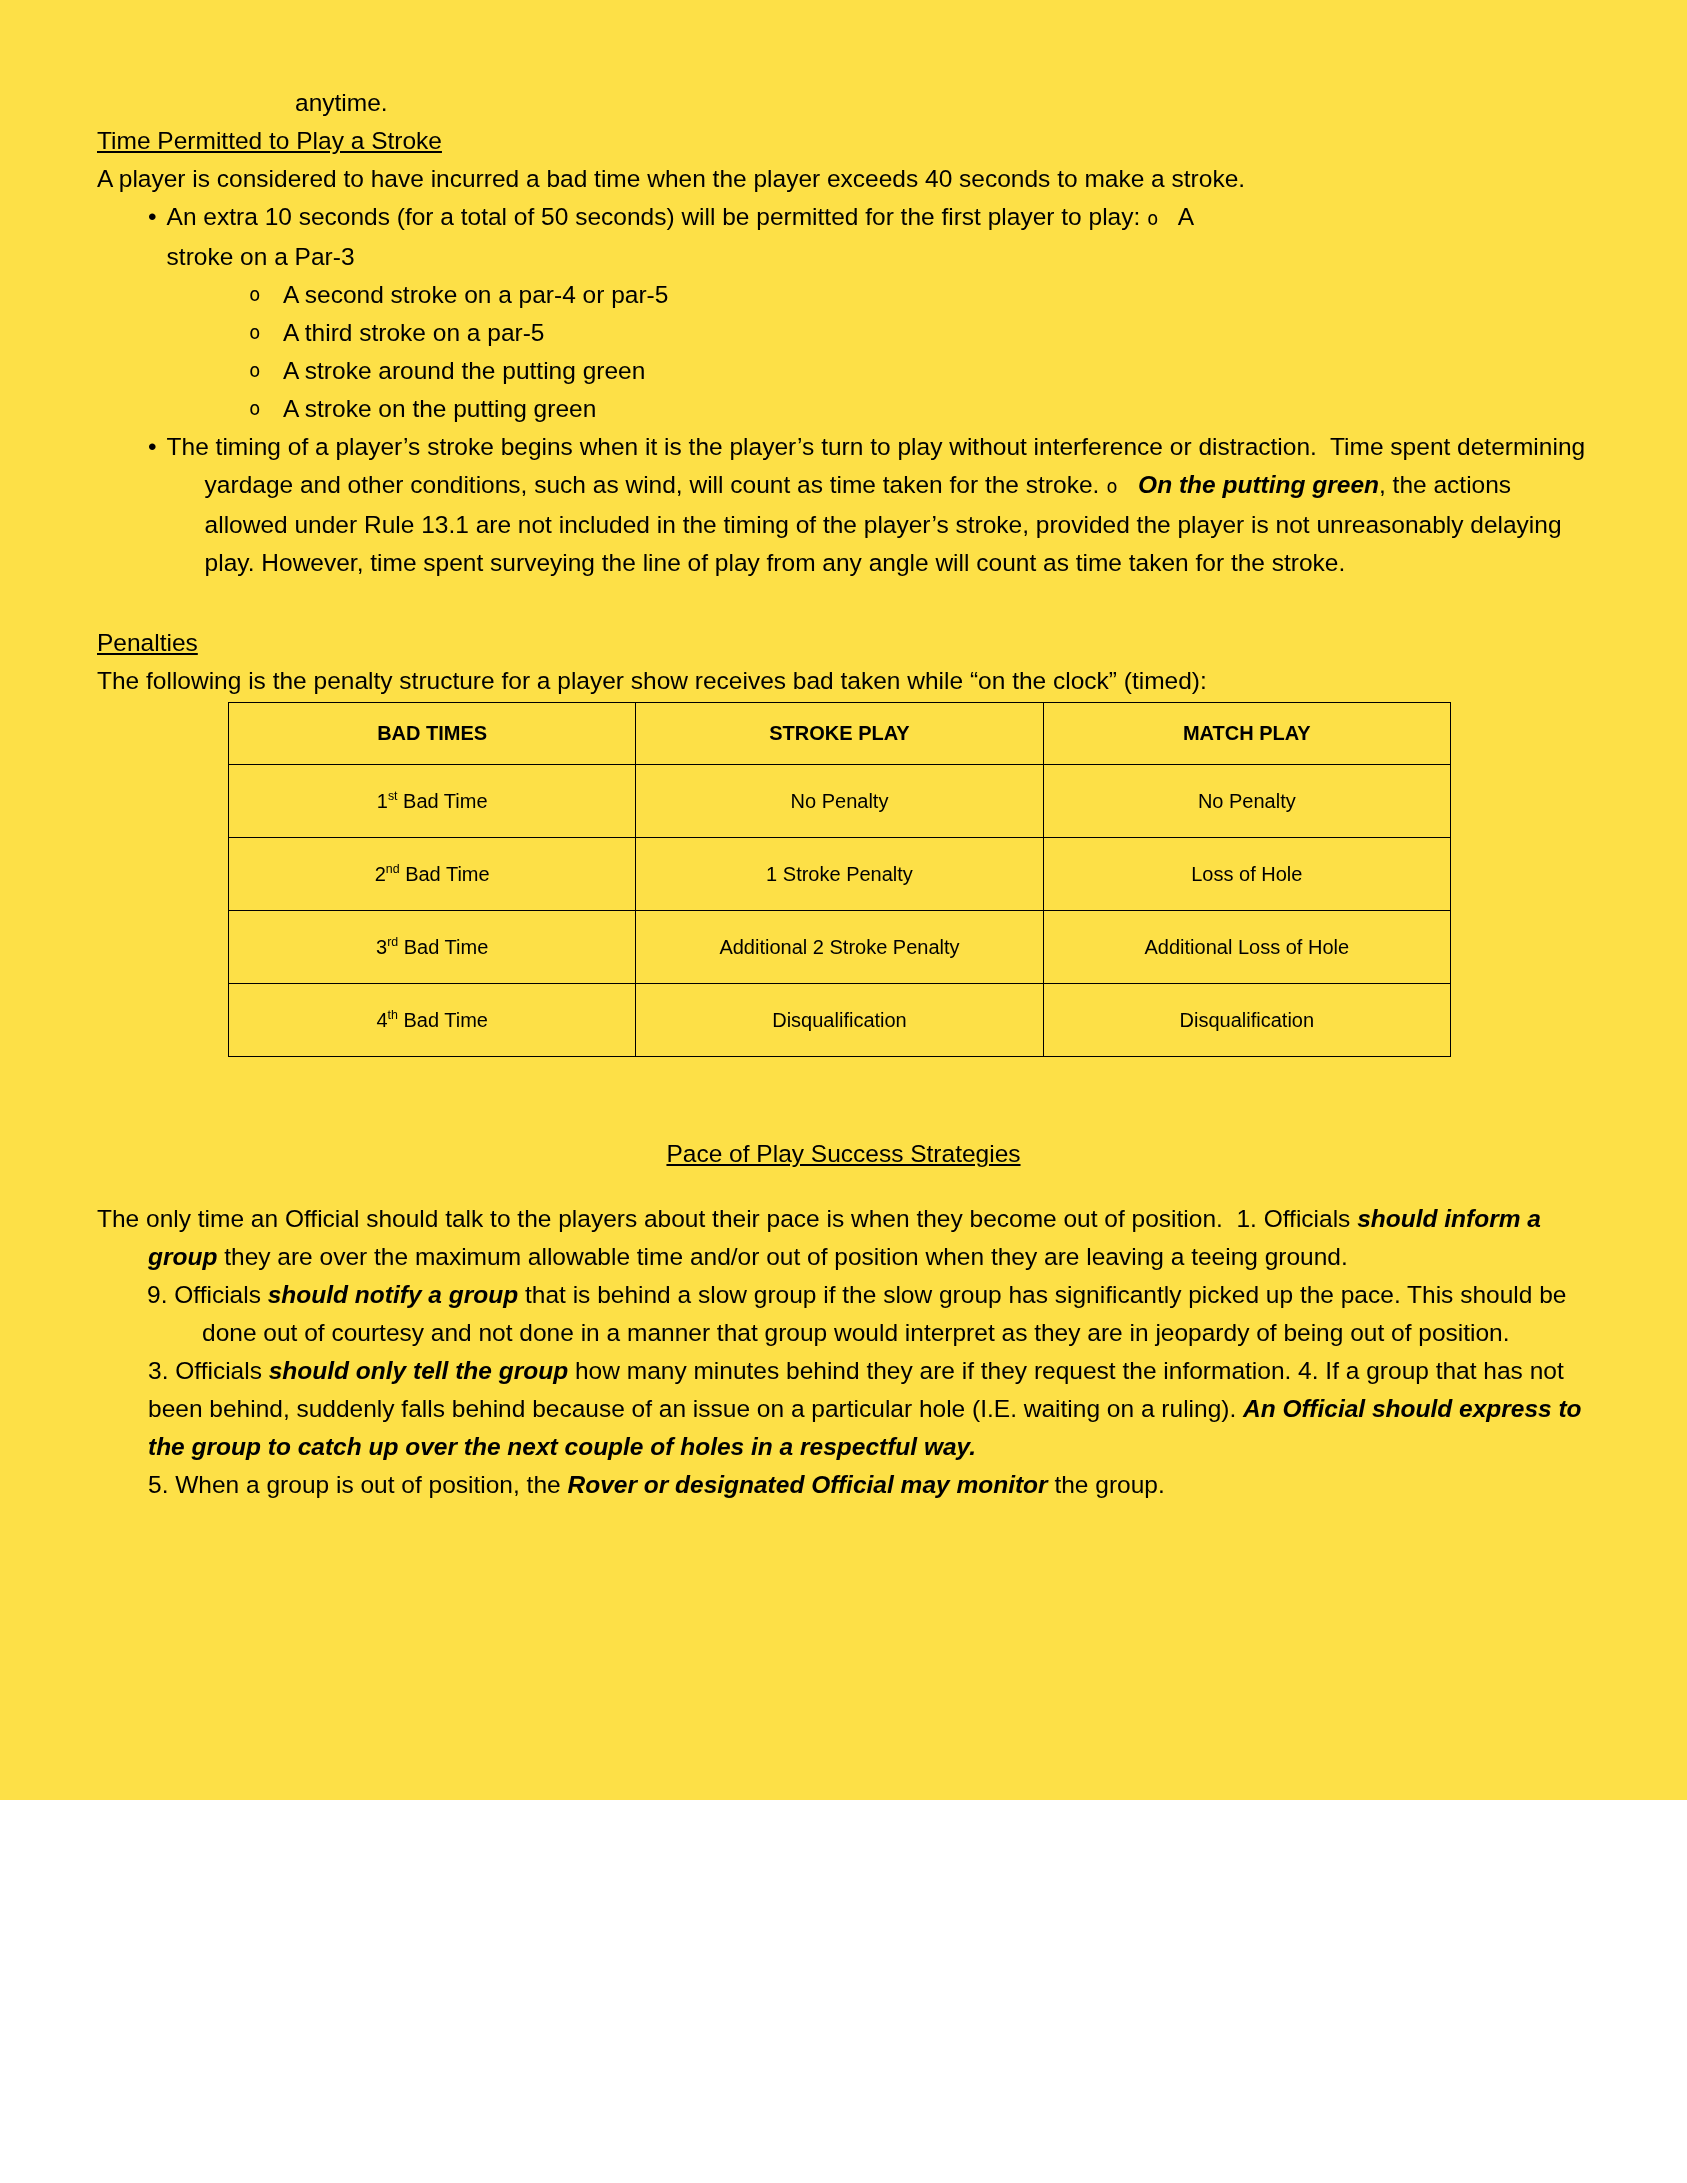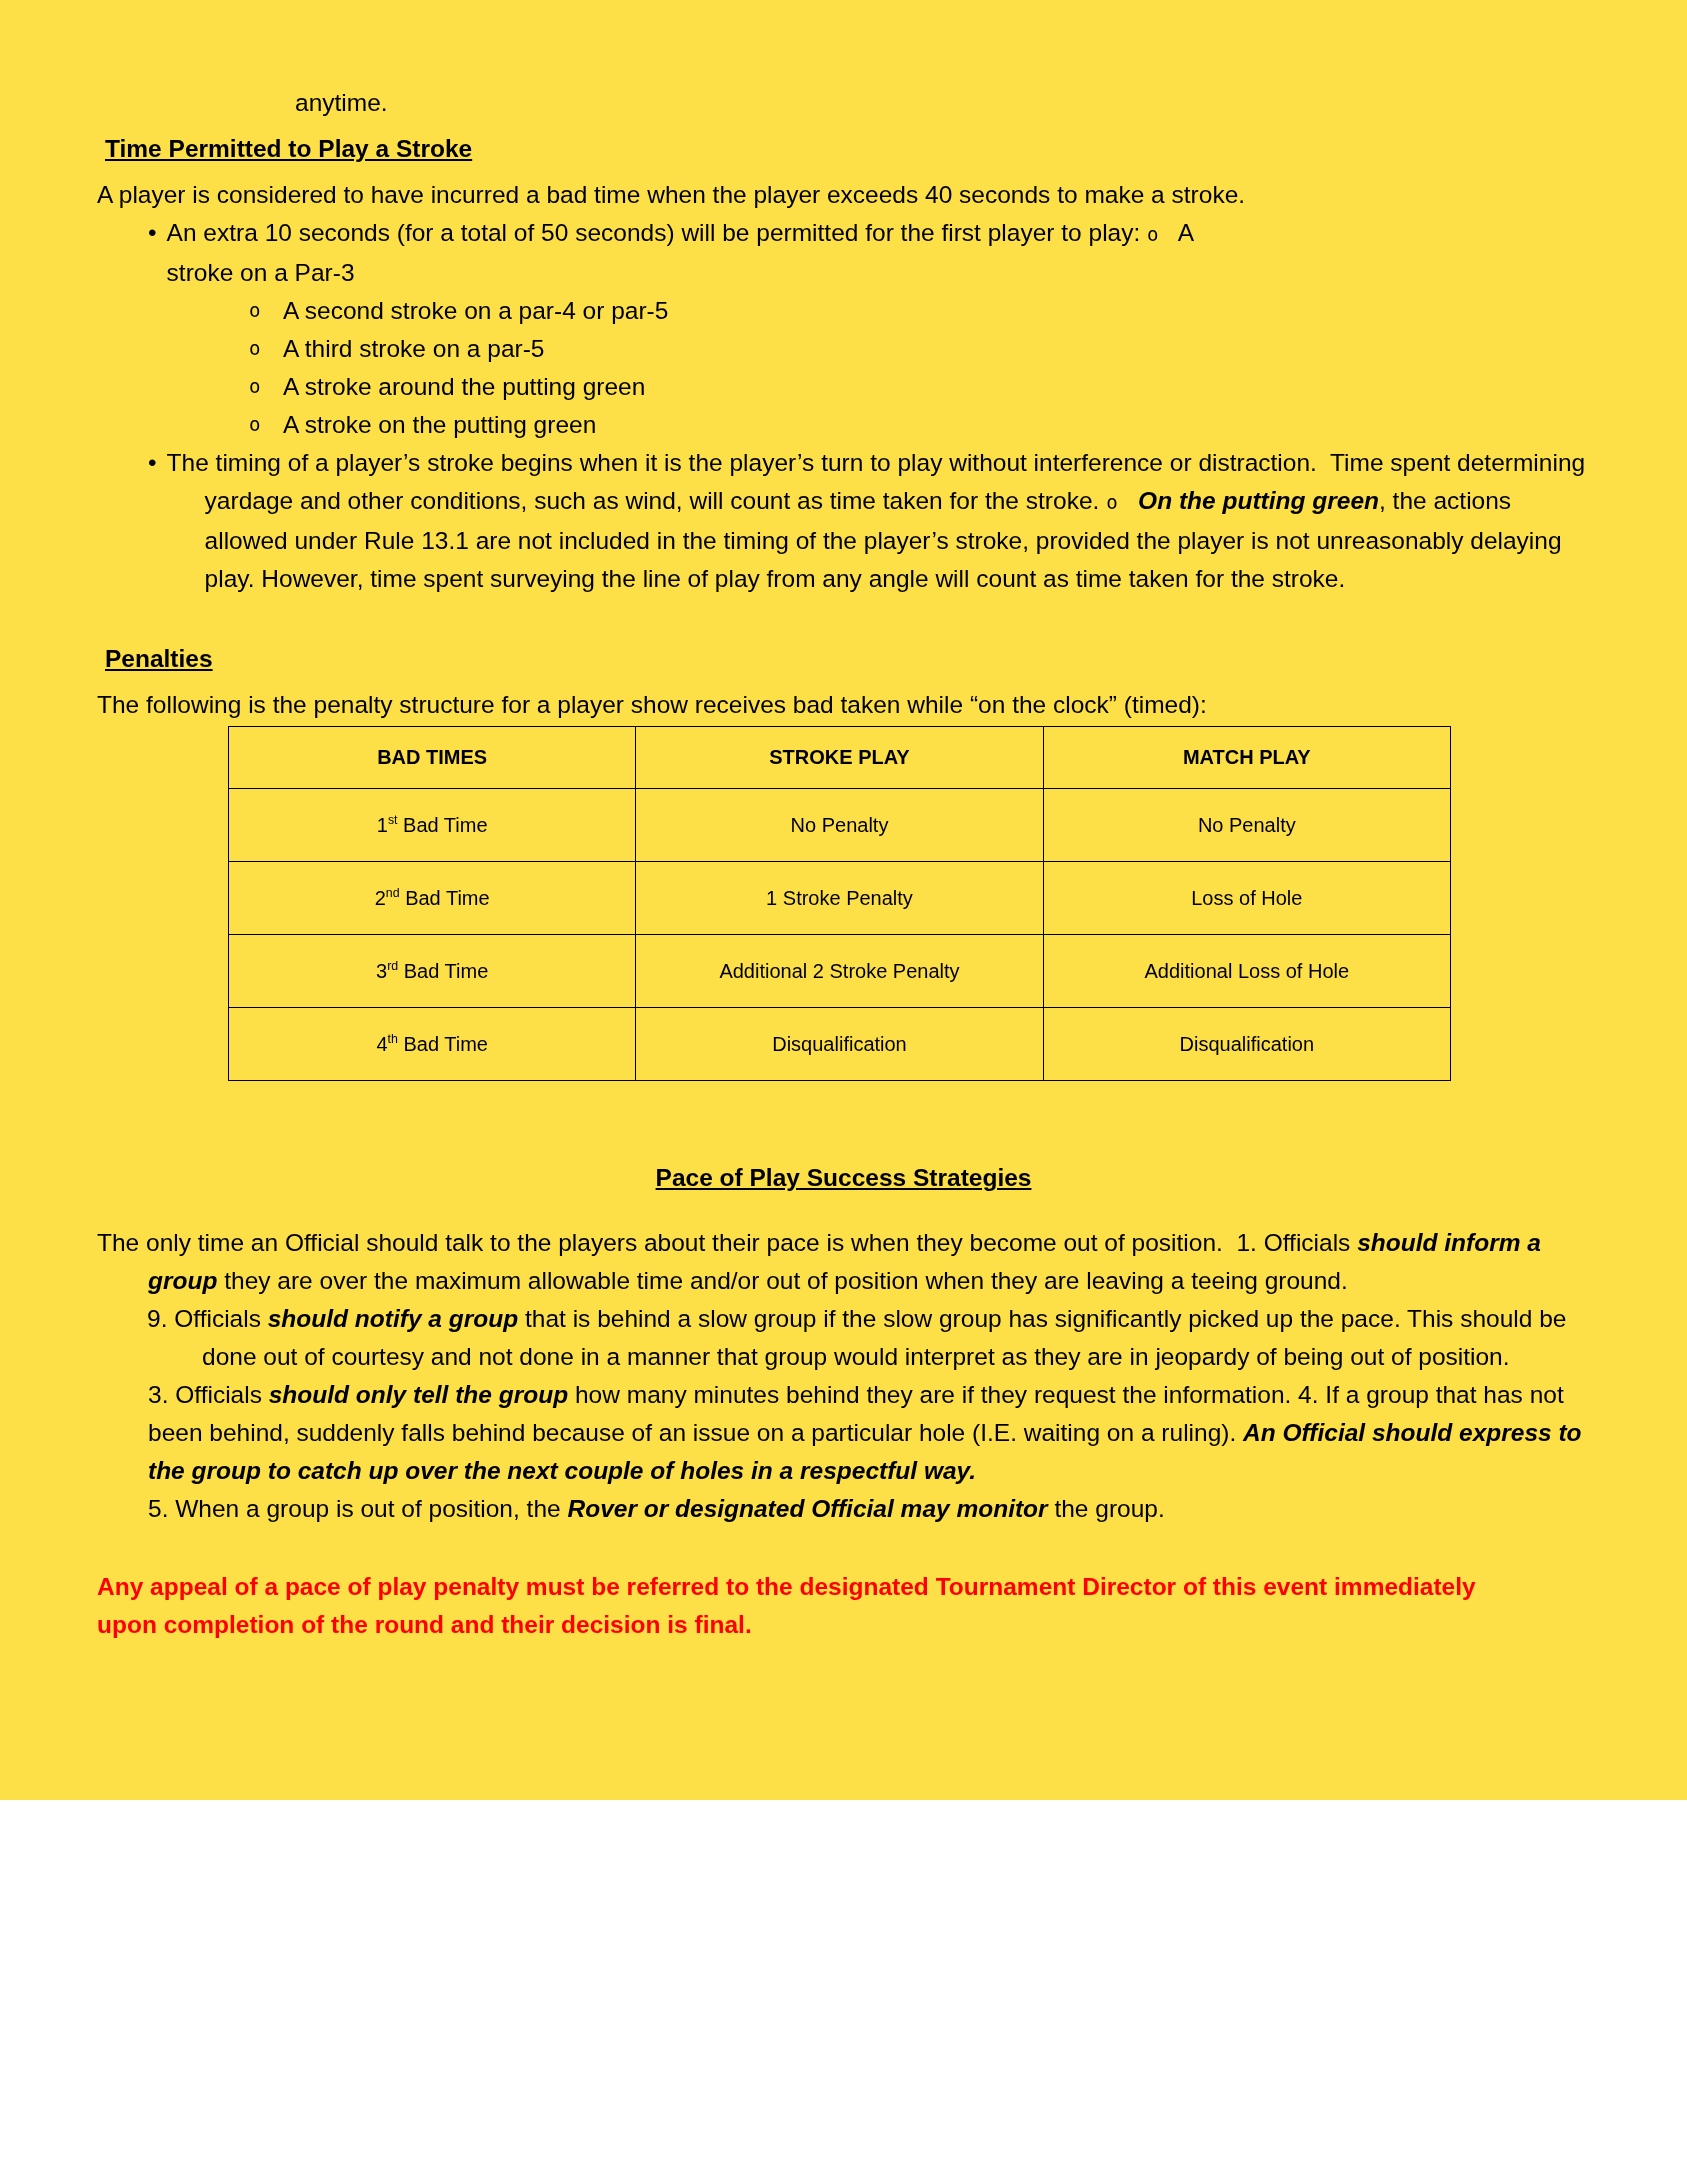--- a/index.html
+++ b/index.html
@@ -14,21 +14,21 @@
     font-size: 24.5px;
     line-height: 38px;
     color: #000000;
     overflow: hidden;
   }
   p, .para, .btext { margin: 0; white-space: pre-wrap; }
   .b { font-weight: bold; }
   .i { font-style: italic; }
   sup { font-size: 0.62em; line-height: 0; }
   .frag { margin-left: 198px; }
-  .h { margin: 8px; font-size: 24.5px; line-height: 38px; font-weight: bold; }
+  .h { margin: 0; font-size: 24.5px; line-height: 38px; font-weight: normal; }
   .h .hu { text-decoration: underline; }
   .bullet { display: flex; align-items: flex-start; }
   .bullet.l1 { padding-left: 51px; }
   .bullet.l2 { padding-left: 152px; }
   .bullet .marker { flex: 0 0 auto; width: 34px; }
   .bullet.l1 .marker { width: 18.6px; }
   .bullet .btext { flex: 1 1 auto; }
   .btext.hang { padding-left: 38px; text-indent: -38px; }
   .circ { font-family: "DejaVu Sans Mono", "Liberation Mono", monospace; font-size: 0.78em; }
   .mt-sec { margin-top: 42px; }
@@ -127,16 +127,15 @@
     </tbody>
   </table>
 
   <h2 class="h mt-pace"><span class="hu">Pace of Play Success Strategies</span></h2>
 
   <div class="para hang1"><span>The only time an Official should talk to the players about their pace is when they become out of position.  1. Officials </span><span class="b i">should inform a group</span><span> they are over the maximum allowable time and/or out of position when they are leaving a teeing ground.</span></div>
   <div class="para hang2"><span>9. Officials </span><span class="b i">should notify a group</span><span> that is behind a slow group if the slow group has significantly picked up the pace. This should be done out of courtesy and not done in a manner that group would interpret as they are in jeopardy of being out of position.</span></div>
   <div class="para ind1"><span>3. Officials </span><span class="b i">should only tell the group</span><span> how many minutes behind they are if they request the information. 4. If a group that has not been behind, suddenly falls behind because of an issue on a particular hole (I.E. waiting on a ruling). </span><span class="b i">An Official should express to the group to catch up over the next couple of holes in a respectful way.</span></div>
   <div class="para ind1"><span>5. When a group is out of position, the </span><span class="b i">Rover or designated Official may monitor</span><span> the group.</span></div>
 
-  <p class="notice" style="color: rgb(255, 0, 0);">Any appeal of a pace of play penalty must be referred to the designated Tournament Director of this event immediately upon completion of the round and their decision is final.</p>
 
 </div>
 
 
 </body></html>

